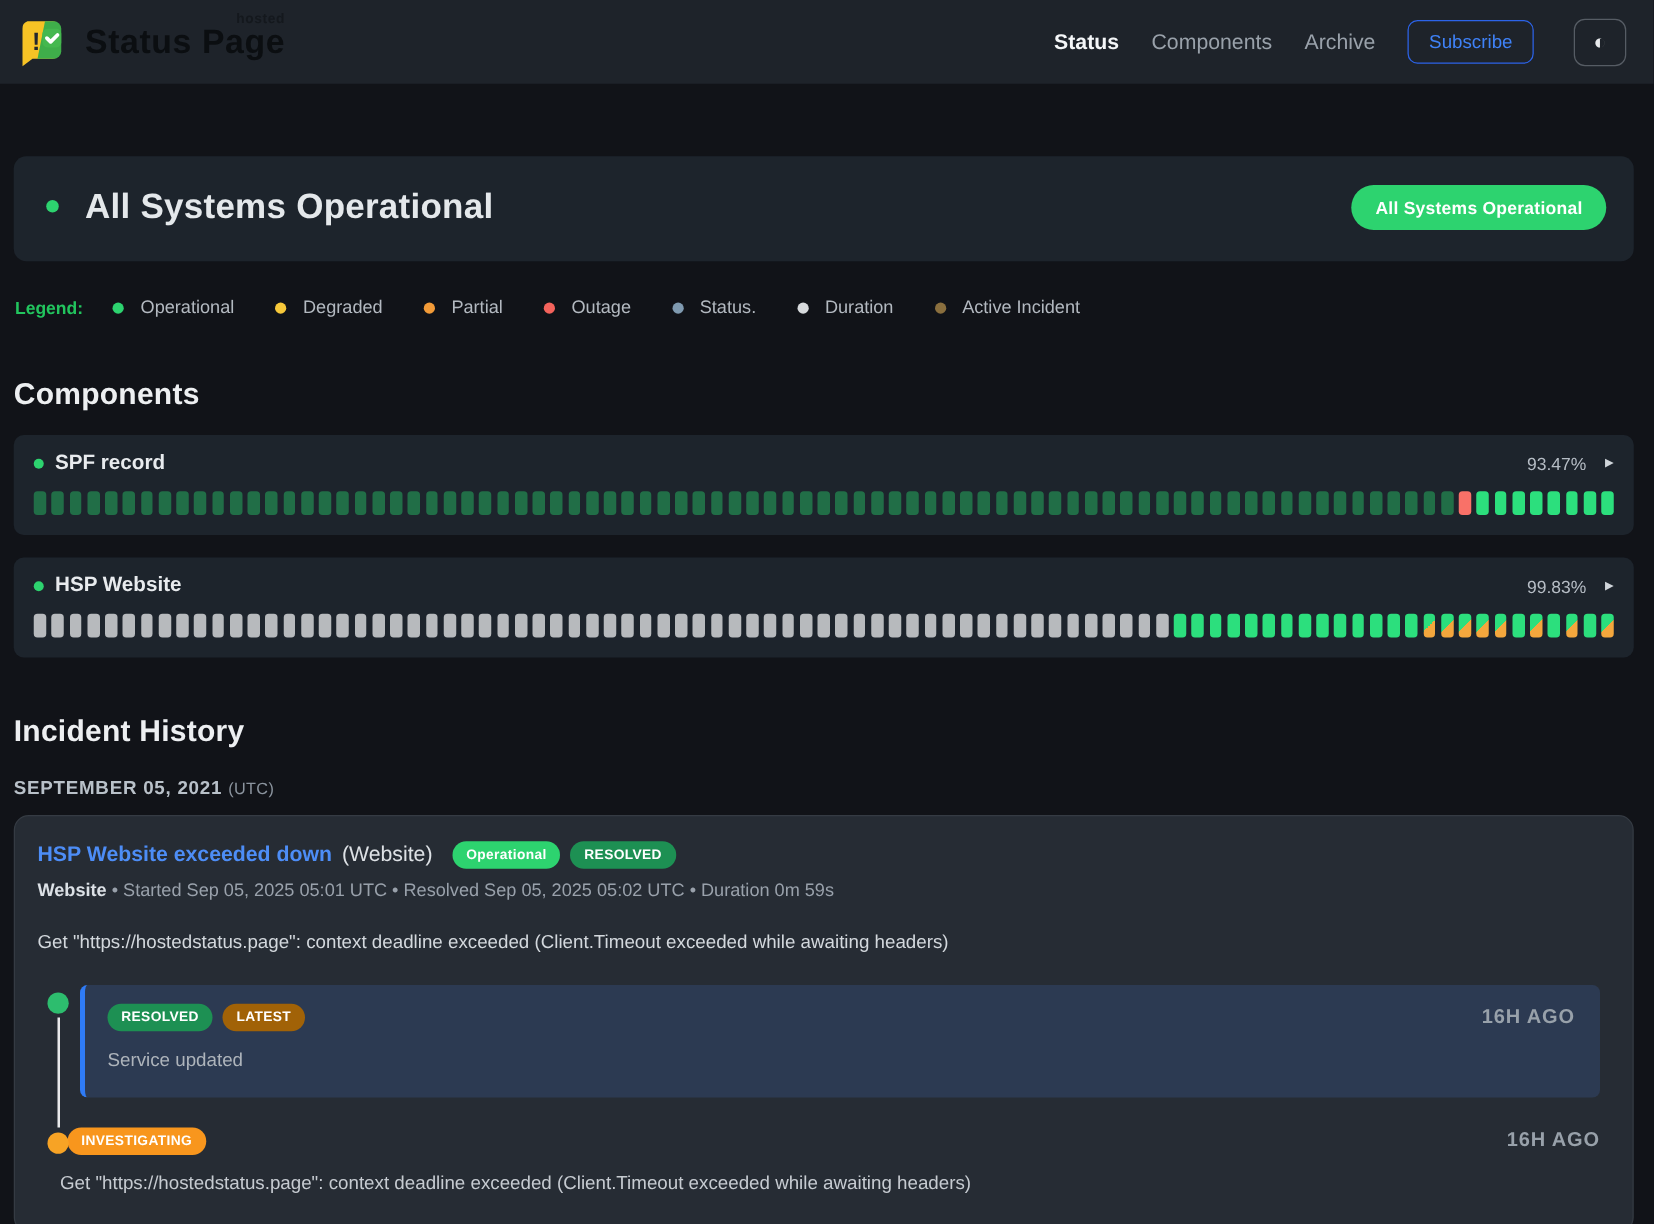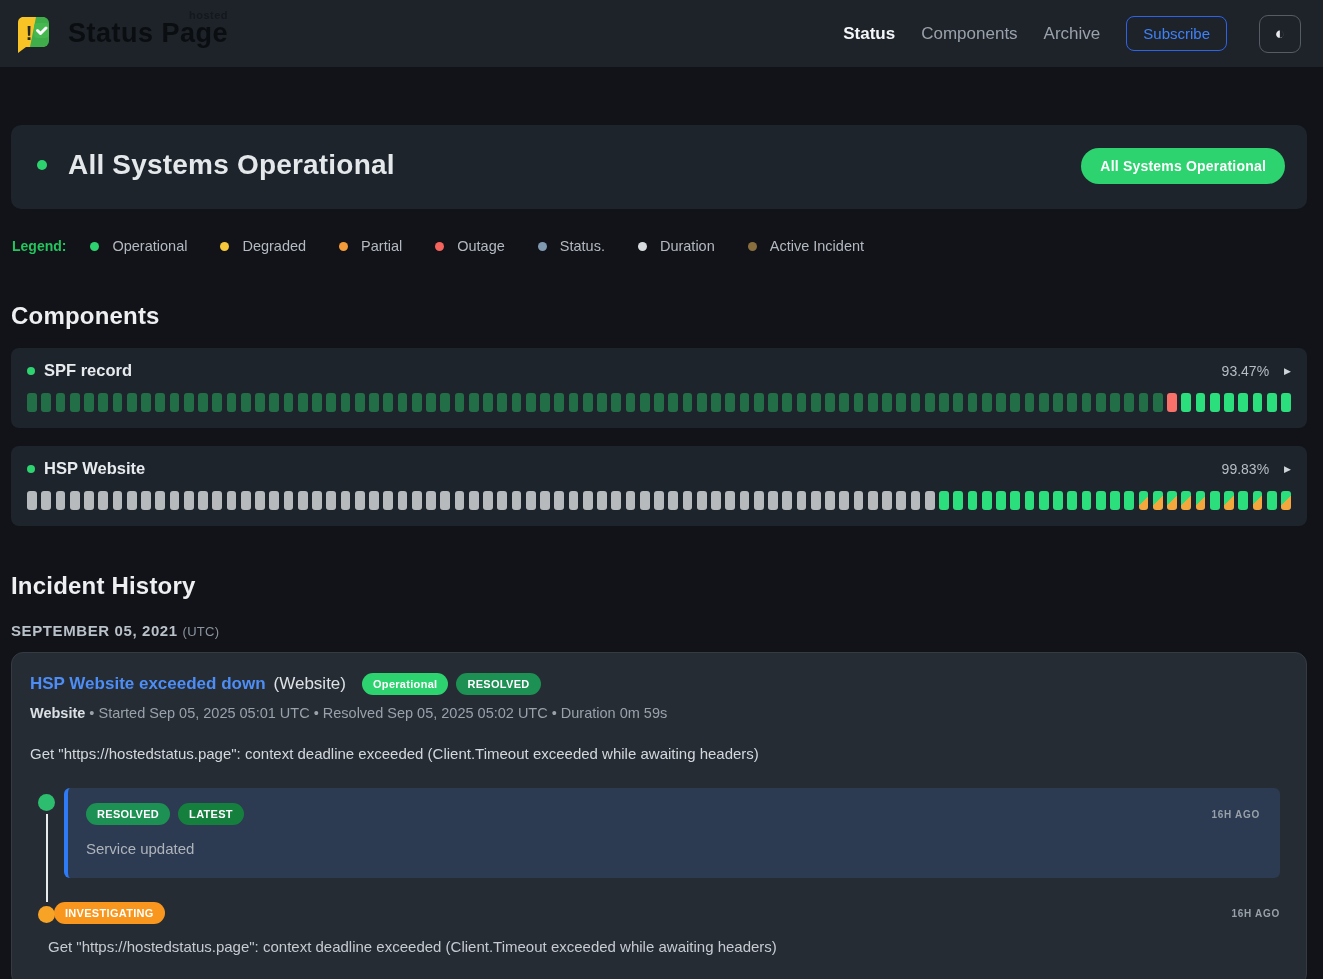--- a/index.html
+++ b/index.html
@@ -97,21 +97,21 @@
   }
   .tl-line {
     position: absolute; left: 16px; top: 26px; bottom: -24px; width: 2px;
     background: #e9eaec; z-index: 1;
   }
   .tl-box {
     background: #2c3a52; border-left: 4px solid #2f7bf6; border-radius: 6px;
     padding: 15px 20px 21px 18px;
   }
   .tl-head { display: flex; align-items: center; gap: 8px; }
-  .tl-time { margin-left: auto; font-size: 10px; font-weight: 700; color: #98a1aa; letter-spacing: 0.7px; }
+  .tl-time { margin-left: auto; font-size: 16px; font-weight: 700; color: #98a1aa; letter-spacing: 0.7px; }
   .tl-text { margin-top: 15px; font-size: 15px; color: #aeb4bb; }
   .tl-plain { padding-top: 2px; }
   .tl-plain .tl-text { color: #c6cbd1; margin-top: 14px; margin-left: -16px; }
 </style>
 </head>
 <body>
 
 <div class="header">
   <div class="brand">
     <span style="display:flex;">
@@ -407,21 +407,21 @@
     </div>
     <div class="incident-desc">Get "https://hostedstatus.page": context deadline exceeded (Client.Timeout exceeded while awaiting headers)</div>
 
     <div class="timeline" id="incident-timeline">
         <div class="tl-entry">
           <span class="tl-dot" style="background: rgb(45, 189, 110);"></span>
           <span class="tl-line"></span>
           <div class="tl-box">
             <div class="tl-head">
               <span class="pill pill-sm" style="background: rgb(29, 144, 83);">RESOLVED</span>
-              <span class="pill pill-sm" style="background: #15803d;">LATEST</span>
+              <span class="pill pill-sm" style="background: #a16207;">LATEST</span>
               <span class="tl-time">16H AGO</span>
             </div>
             <div class="tl-text">Service updated</div>
           </div>
         </div>
         <div class="tl-entry tl-plain">
           <span class="tl-dot" style="background: rgb(247, 163, 37);"></span>
           <div class="tl-head" style="margin-left: -10px;">
             <span class="pill pill-sm" style="background: rgb(248, 150, 29);">INVESTIGATING</span>
             <span class="tl-time">16H AGO</span>

